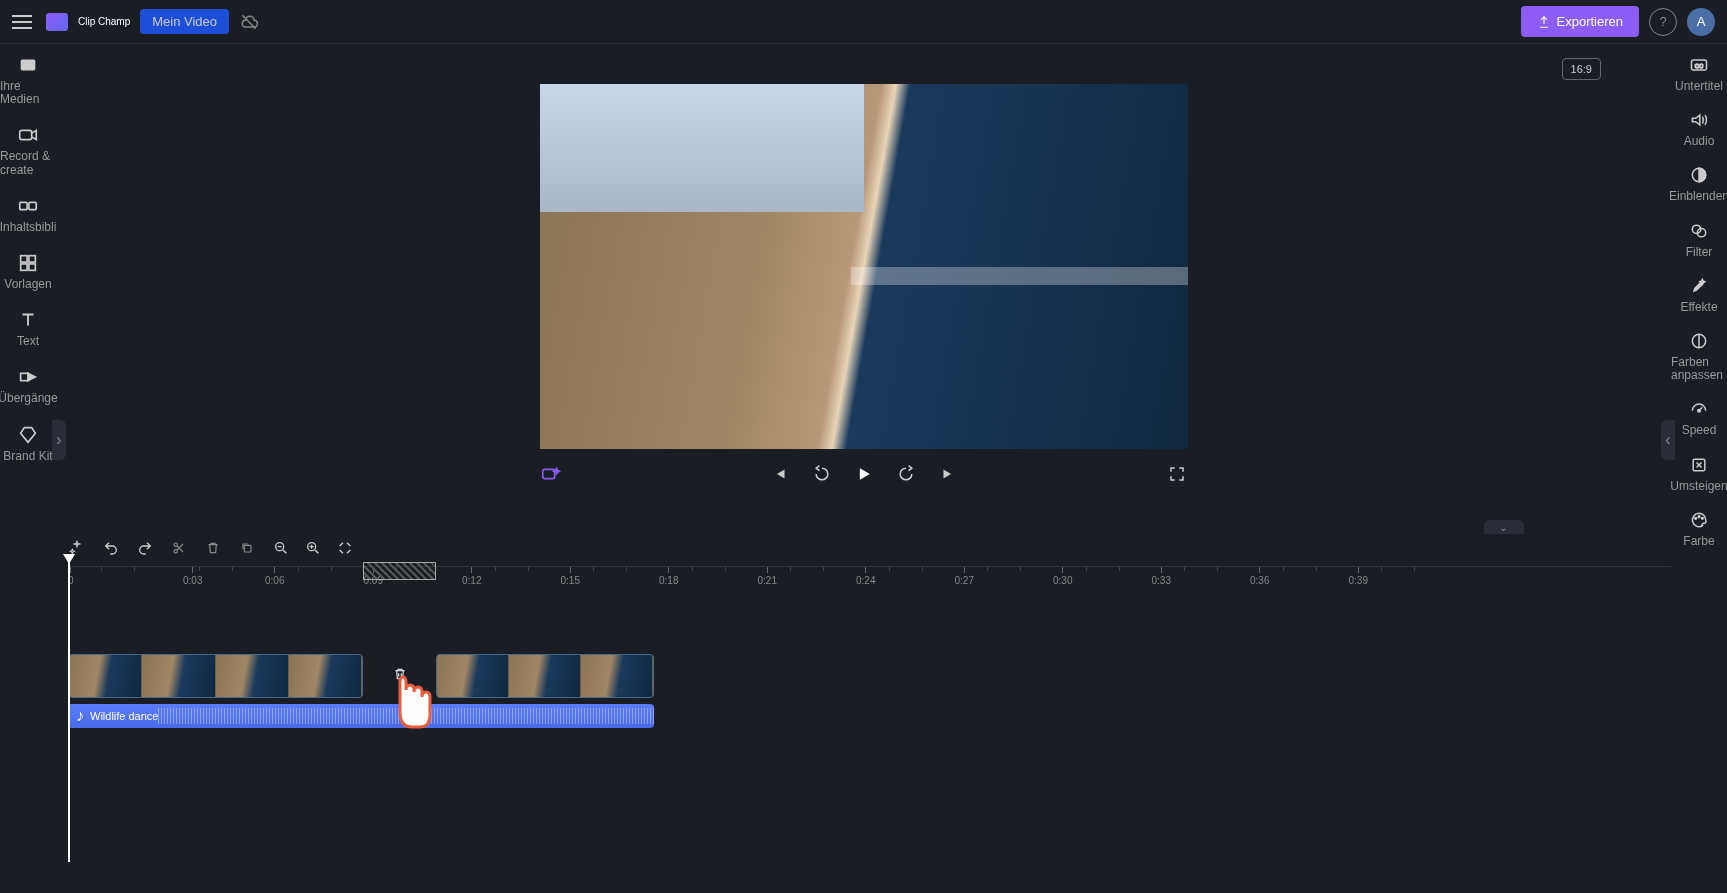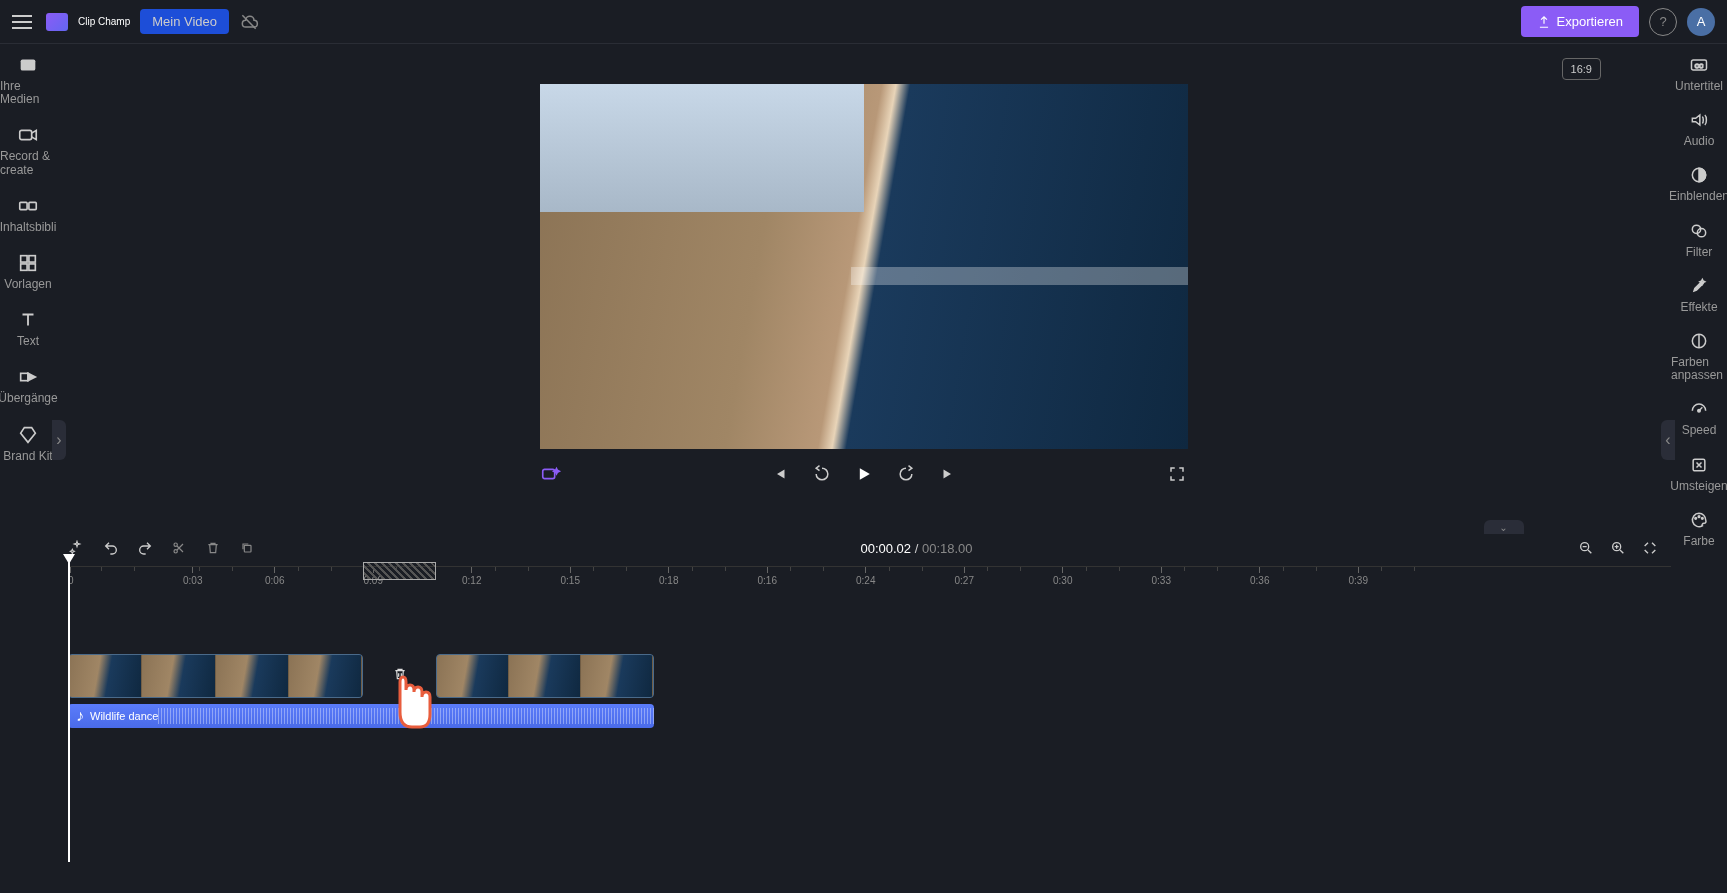--- a/index.html
+++ b/index.html
@@ -431,23 +431,20 @@
       <svg viewBox="0 0 24 24" width="16" height="16" fill="none" stroke="#888" stroke-width="1.8">
         <path d="M5 7h14M9 7V5h6v2M7 7l1 12h8l1-12"></path>
       </svg>
     </div>
   <div class="tl-tool">
       <svg viewBox="0 0 24 24" width="16" height="16" fill="none" stroke="#888" stroke-width="1.8">
         <rect x="8" y="8" width="10" height="10" rx="1"></rect>
         <path d="M6 14V6h8"></path>
       </svg>
     </div>
-  <div class="tl-time">
-    <span class="cur">00:00.02</span> / <span class="dur">00:18.00</span>
-  </div>
   <div class="tl-zoom">
     <div class="tl-tool">
         <svg viewBox="0 0 24 24" width="16" height="16" fill="none" stroke="#ccc" stroke-width="2">
           <circle cx="10" cy="10" r="6"></circle>
           <path d="M7 10h6M15 15l5 5"></path>
         </svg>
       </div>
     <div class="tl-tool">
         <svg viewBox="0 0 24 24" width="16" height="16" fill="none" stroke="#ccc" stroke-width="2">
           <circle cx="10" cy="10" r="6"></circle>
@@ -477,21 +474,21 @@
     <div class="ruler-tick" style="left: 361.167px;"></div>
     <div class="ruler-mark" style="left: 394px;">0:12</div>
     <div class="ruler-tick" style="left: 426.833px;"></div>
     <div class="ruler-tick" style="left: 459.667px;"></div>
     <div class="ruler-mark" style="left: 492.5px;">0:15</div>
     <div class="ruler-tick" style="left: 525.333px;"></div>
     <div class="ruler-tick" style="left: 558.167px;"></div>
     <div class="ruler-mark" style="left: 591px;">0:18</div>
     <div class="ruler-tick" style="left: 623.833px;"></div>
     <div class="ruler-tick" style="left: 656.667px;"></div>
-    <div class="ruler-mark" style="left: 689.5px;">0:16</div>
+    <div class="ruler-mark" style="left: 689.5px;">0:21</div>
     <div class="ruler-tick" style="left: 722.333px;"></div>
     <div class="ruler-tick" style="left: 755.167px;"></div>
     <div class="ruler-mark" style="left: 788px;">0:24</div>
     <div class="ruler-tick" style="left: 820.833px;"></div>
     <div class="ruler-tick" style="left: 853.667px;"></div>
     <div class="ruler-mark" style="left: 886.5px;">0:27</div>
     <div class="ruler-tick" style="left: 919.333px;"></div>
     <div class="ruler-tick" style="left: 952.167px;"></div>
     <div class="ruler-mark" style="left: 985px;">0:30</div>
     <div class="ruler-tick" style="left: 1017.83px;"></div>

